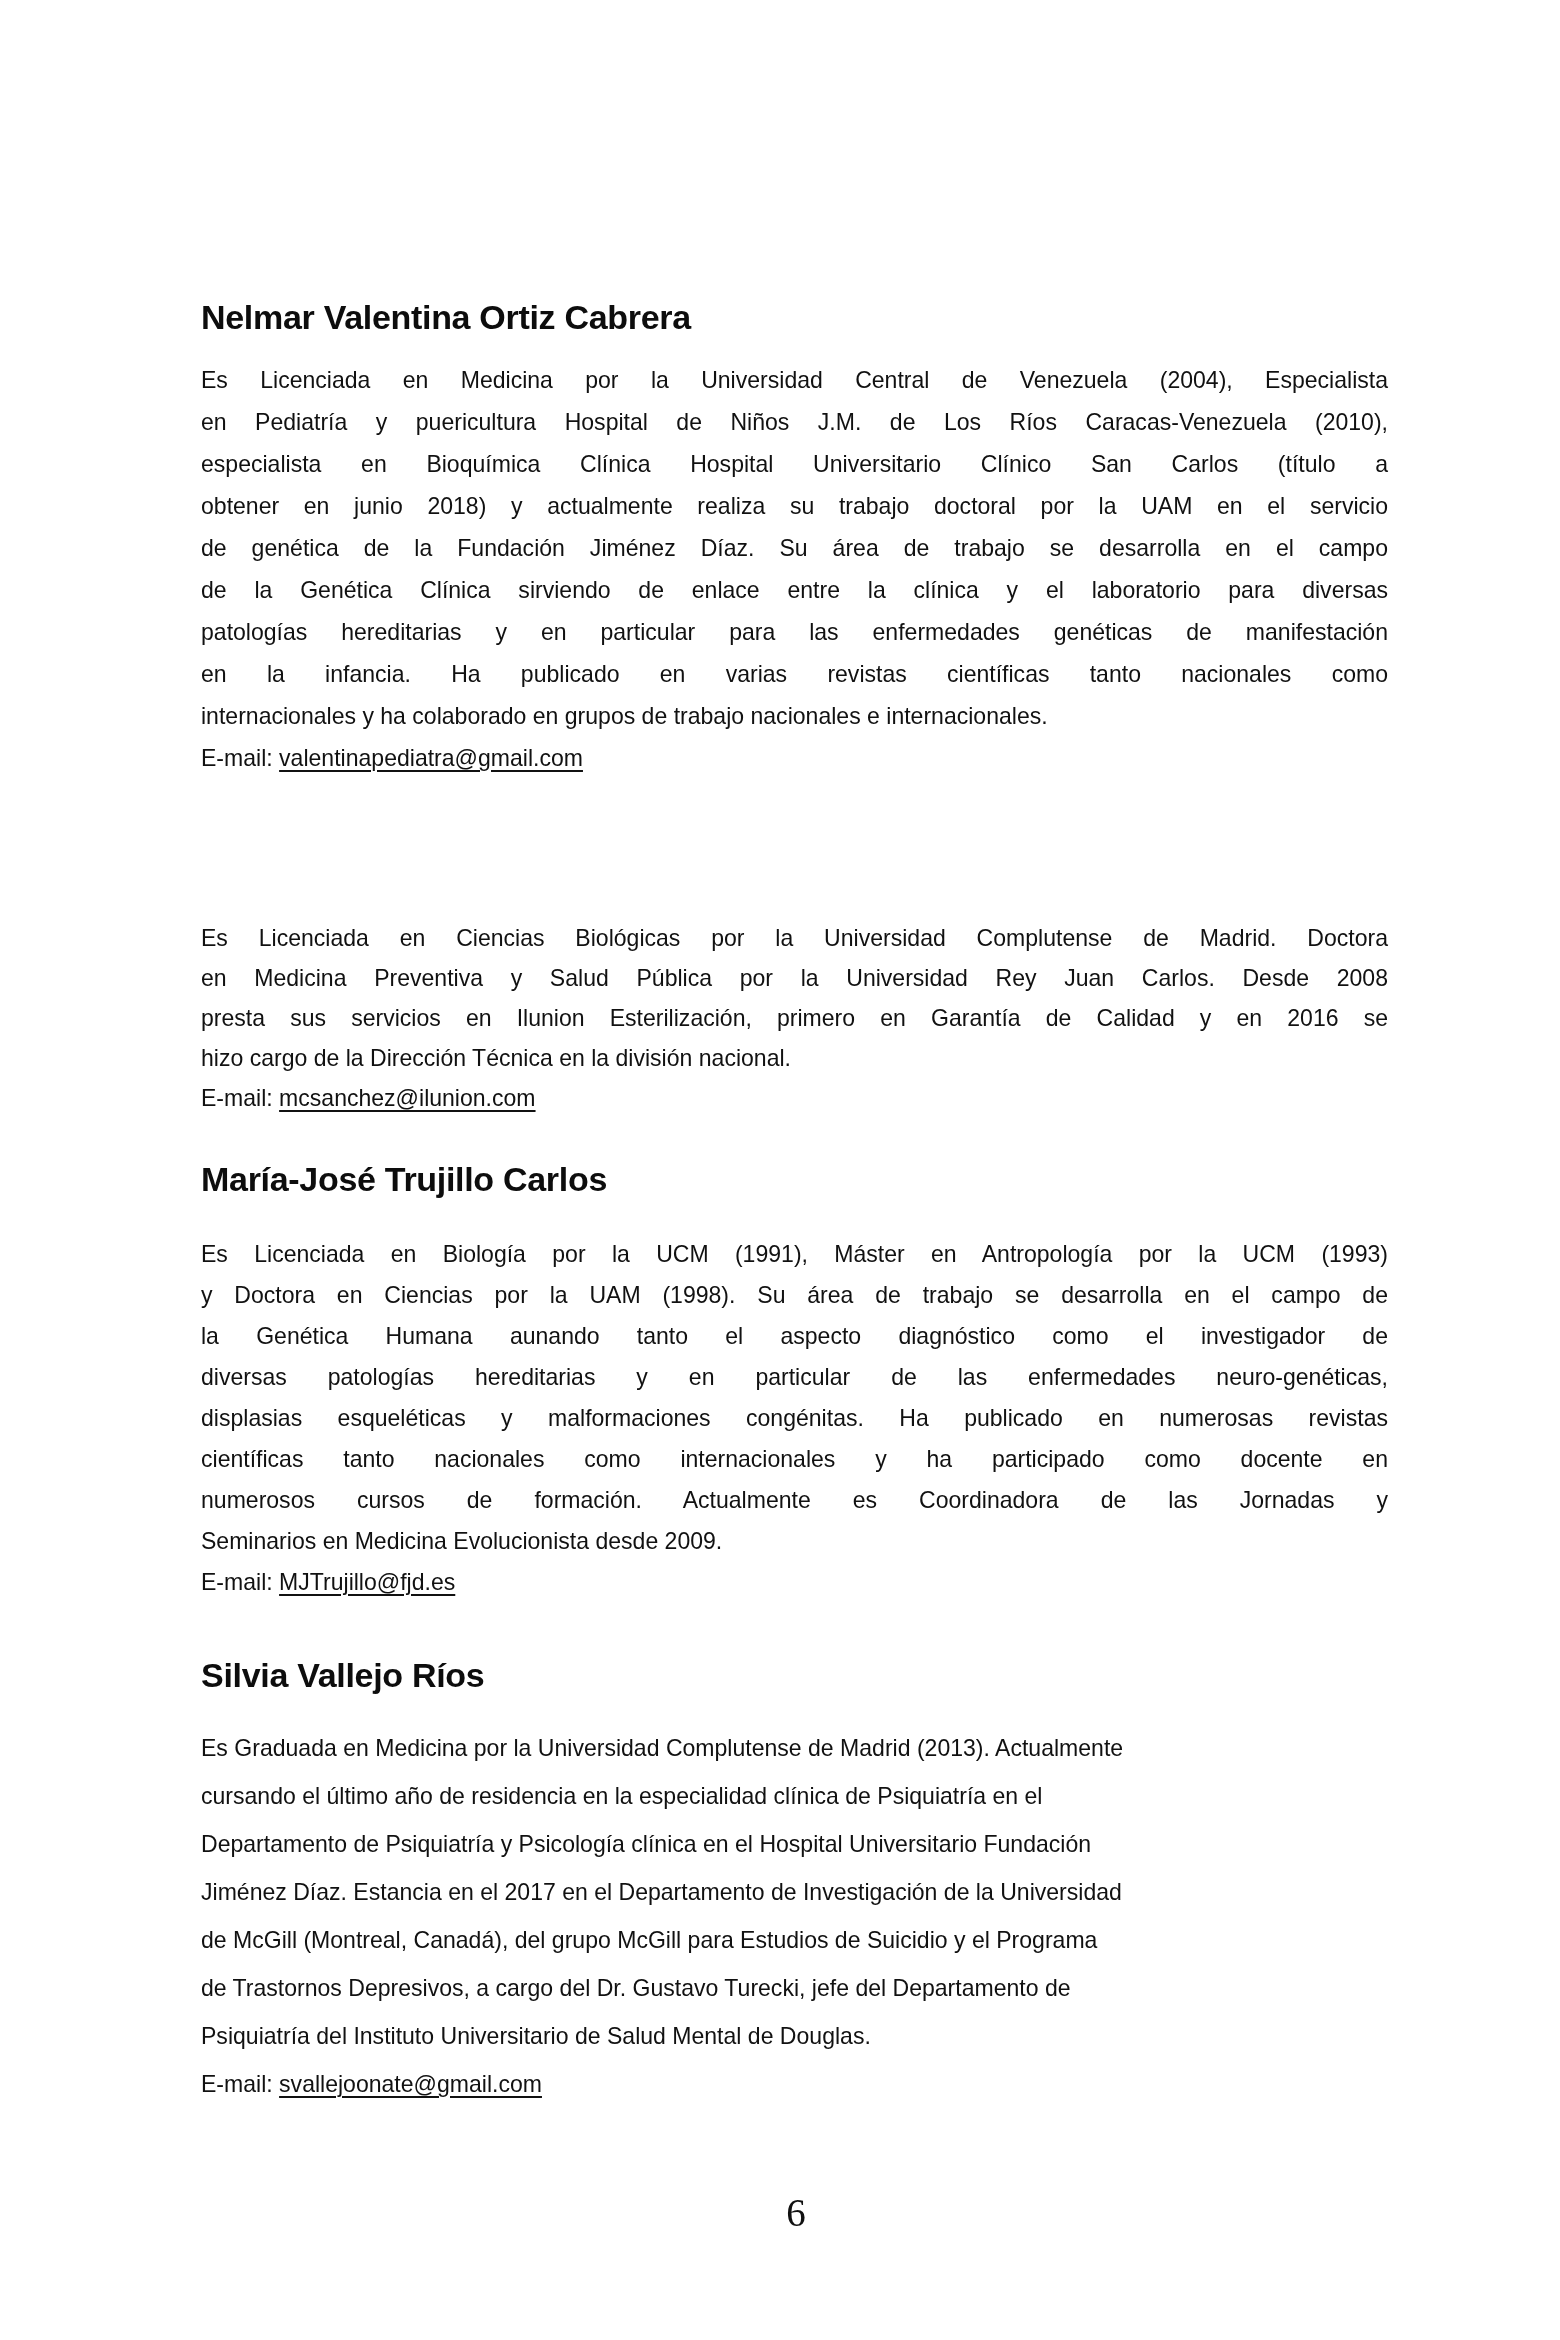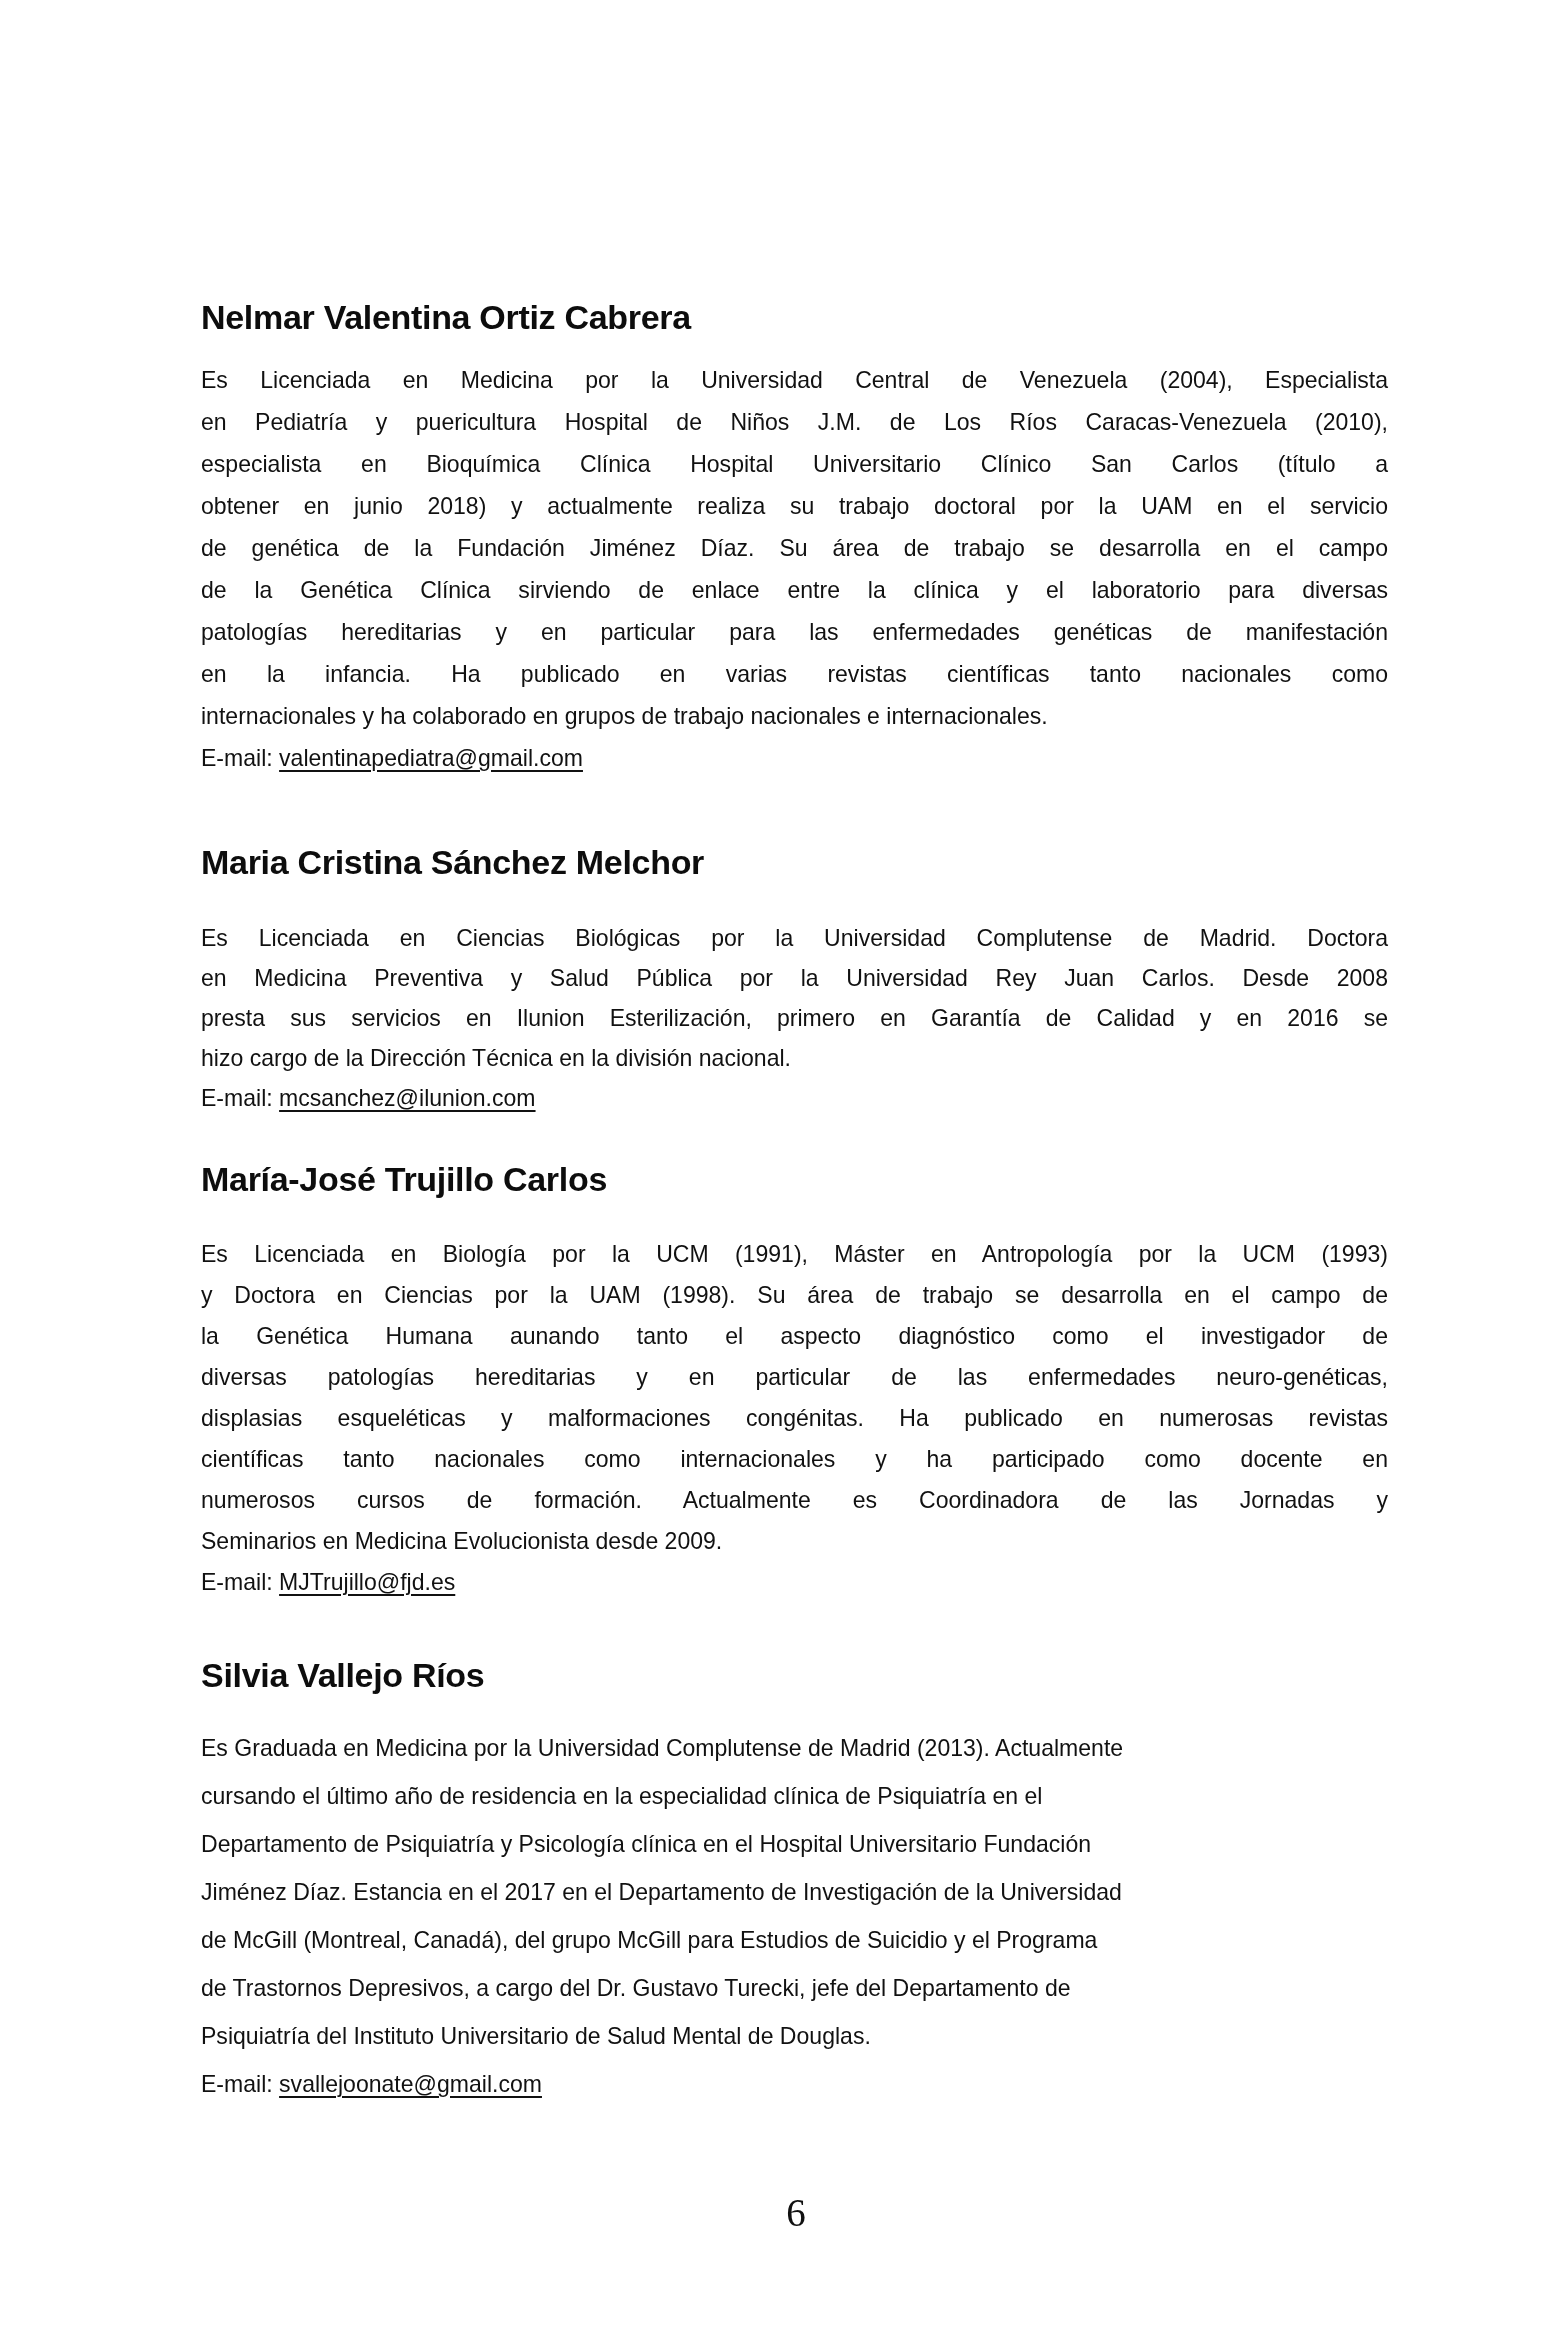--- a/index.html
+++ b/index.html
@@ -50,21 +50,20 @@
       <div class="line j">obtener  en junio 2018) y actualmente realiza su trabajo doctoral por la UAM en el servicio</div>
       <div class="line j">de genética de la Fundación Jiménez Díaz. Su área de trabajo se desarrolla en el campo</div>
       <div class="line j">de la Genética Clínica sirviendo de enlace entre la clínica y el laboratorio para diversas</div>
       <div class="line j">patologías hereditarias y en particular para las enfermedades genéticas de manifestación</div>
       <div class="line j">en la infancia. Ha publicado en varias revistas científicas tanto nacionales como</div>
       <div class="line l">internacionales y ha colaborado en grupos de trabajo nacionales e internacionales.</div>
       <div class="email-line"><span>E-mail: </span><a class="email-link">valentinapediatra@gmail.com</a></div>
     </div>
   </div>
 
-  <div class="heading" style="top:819px">Maria Cristina Sánchez Melchor</div>
   <div class="body" id="s1" style="top:894px">
     <div class="scaler">
       <div class="line j">Es Licenciada en Ciencias Biológicas por la Universidad Complutense de Madrid. Doctora</div>
       <div class="line j">en Medicina Preventiva y Salud Pública por la Universidad Rey Juan Carlos. Desde 2008</div>
       <div class="line j">presta sus servicios en Ilunion Esterilización, primero en Garantía de Calidad y en 2016 se</div>
       <div class="line l">hizo cargo de la Dirección Técnica en la división nacional.</div>
       <div class="email-line"><span>E-mail: </span><a class="email-link">mcsanchez@ilunion.com</a></div>
     </div>
   </div>
 

